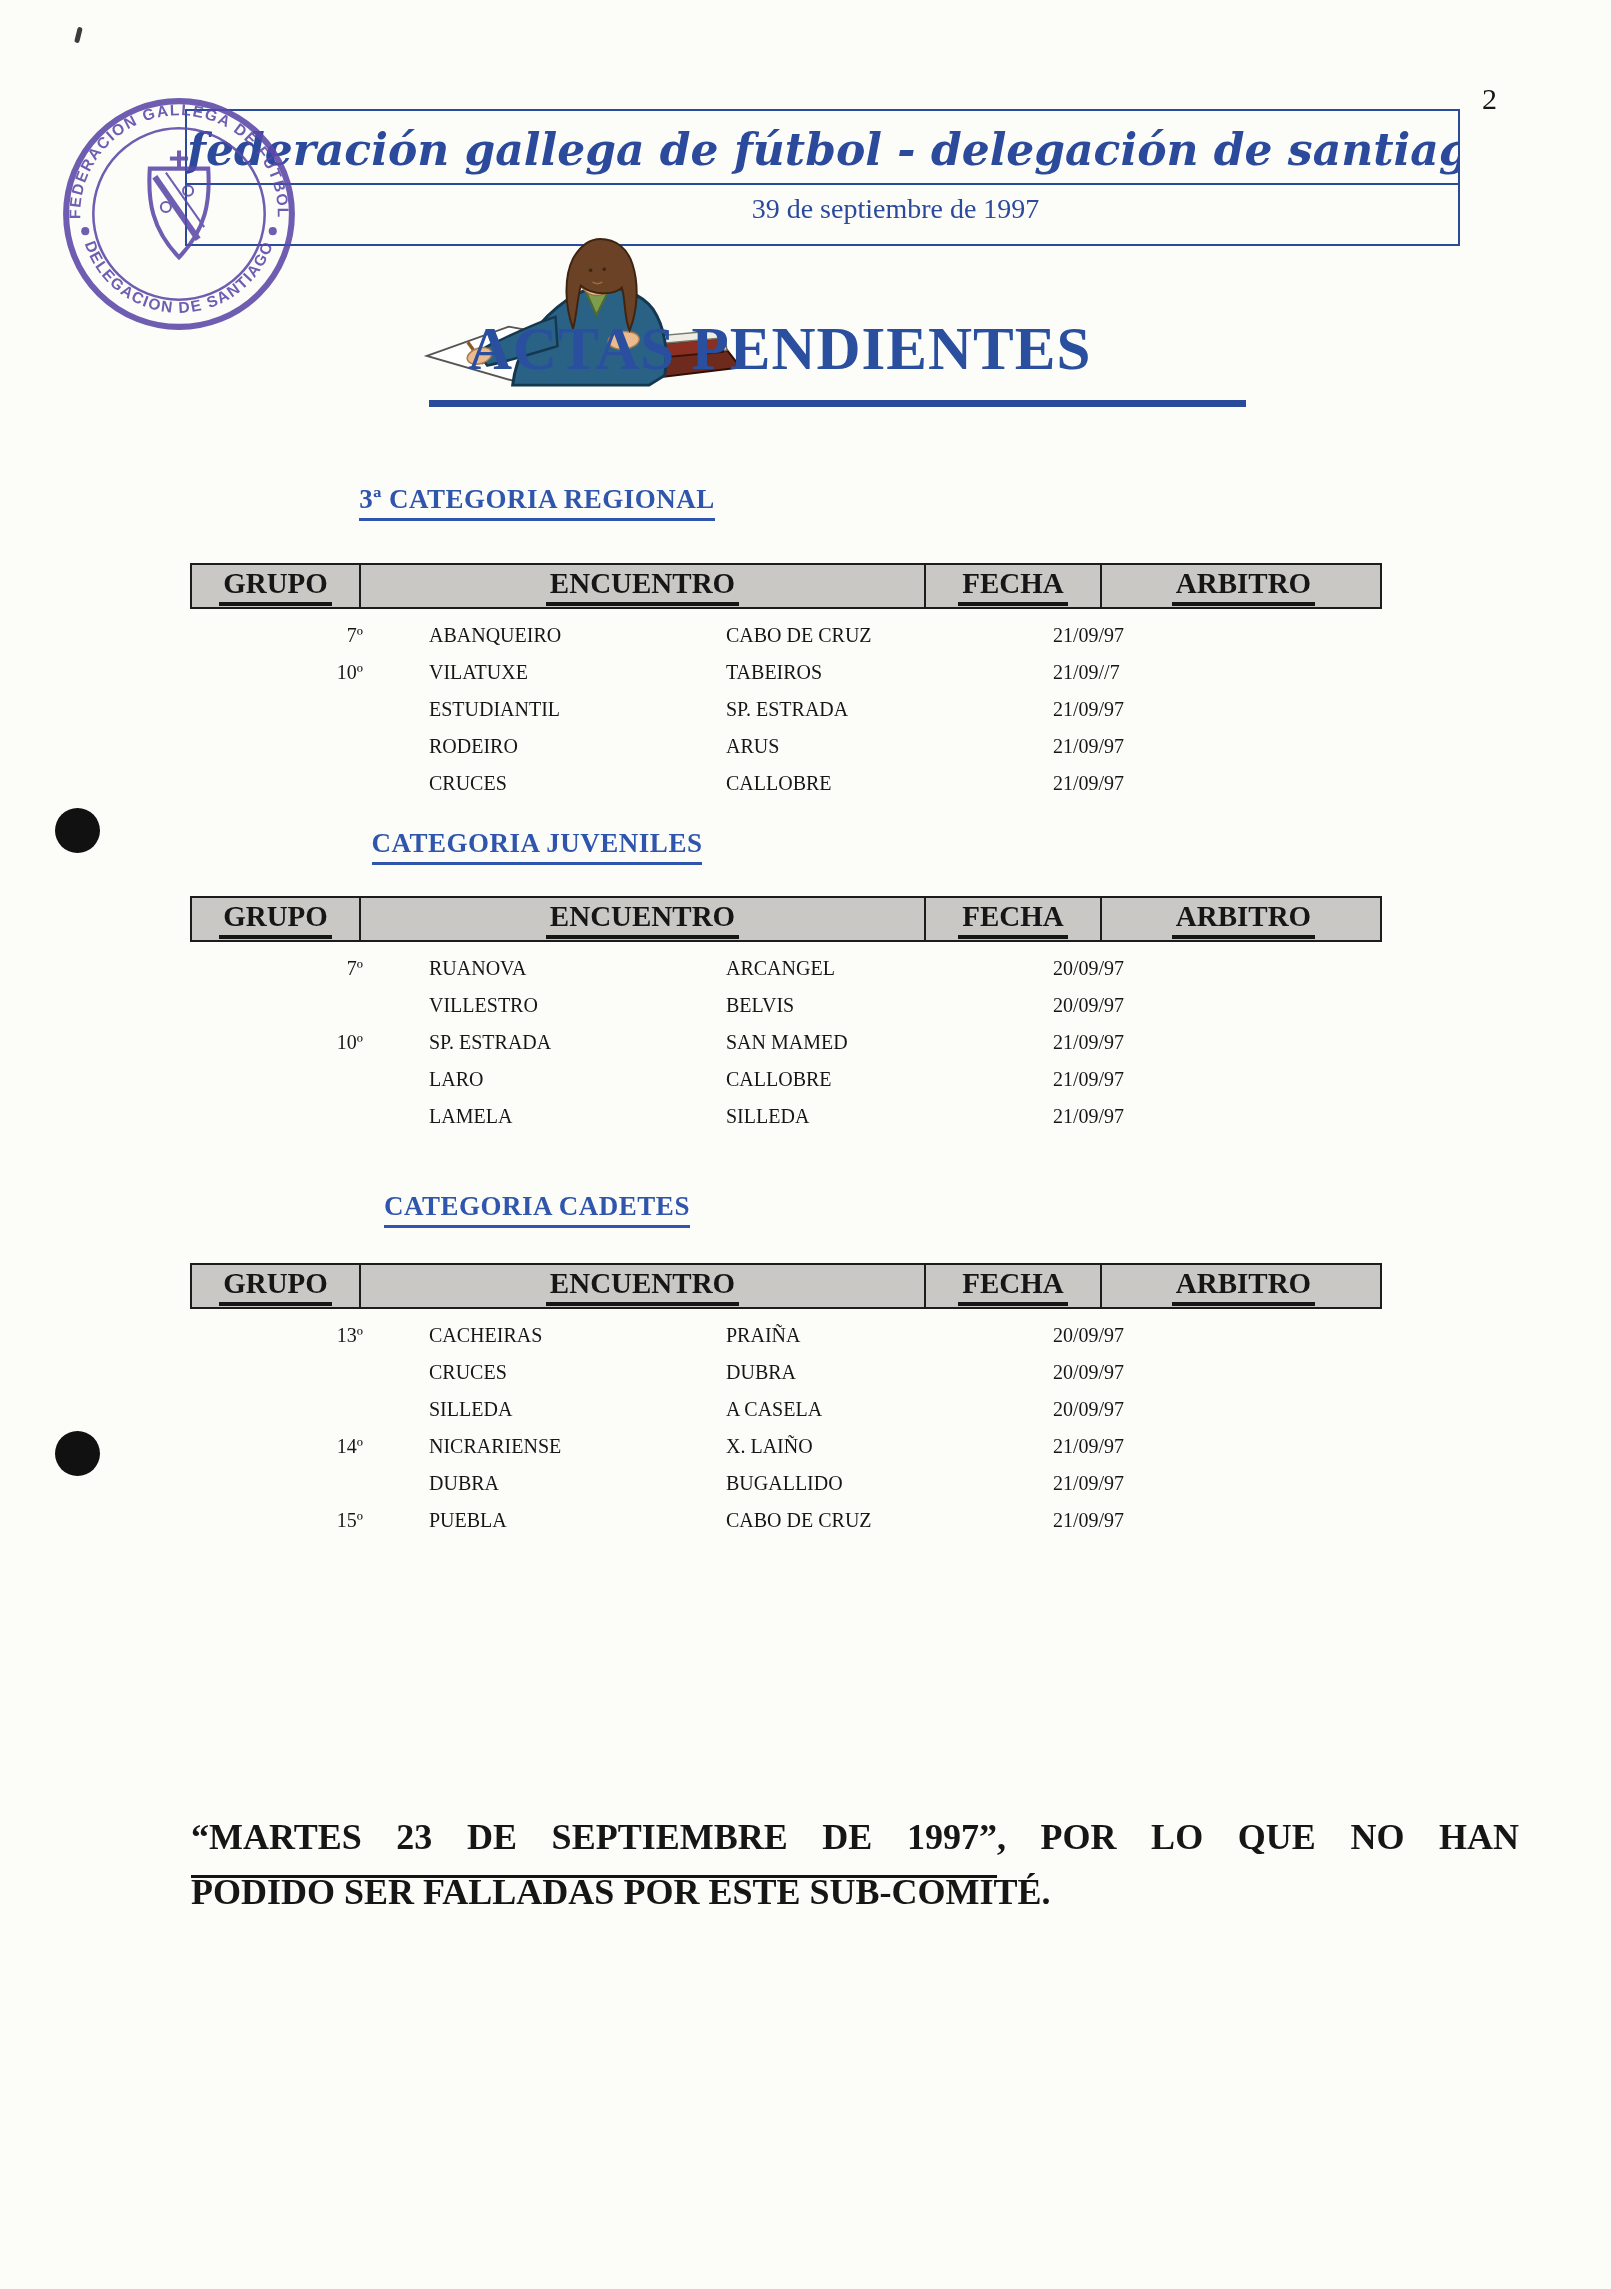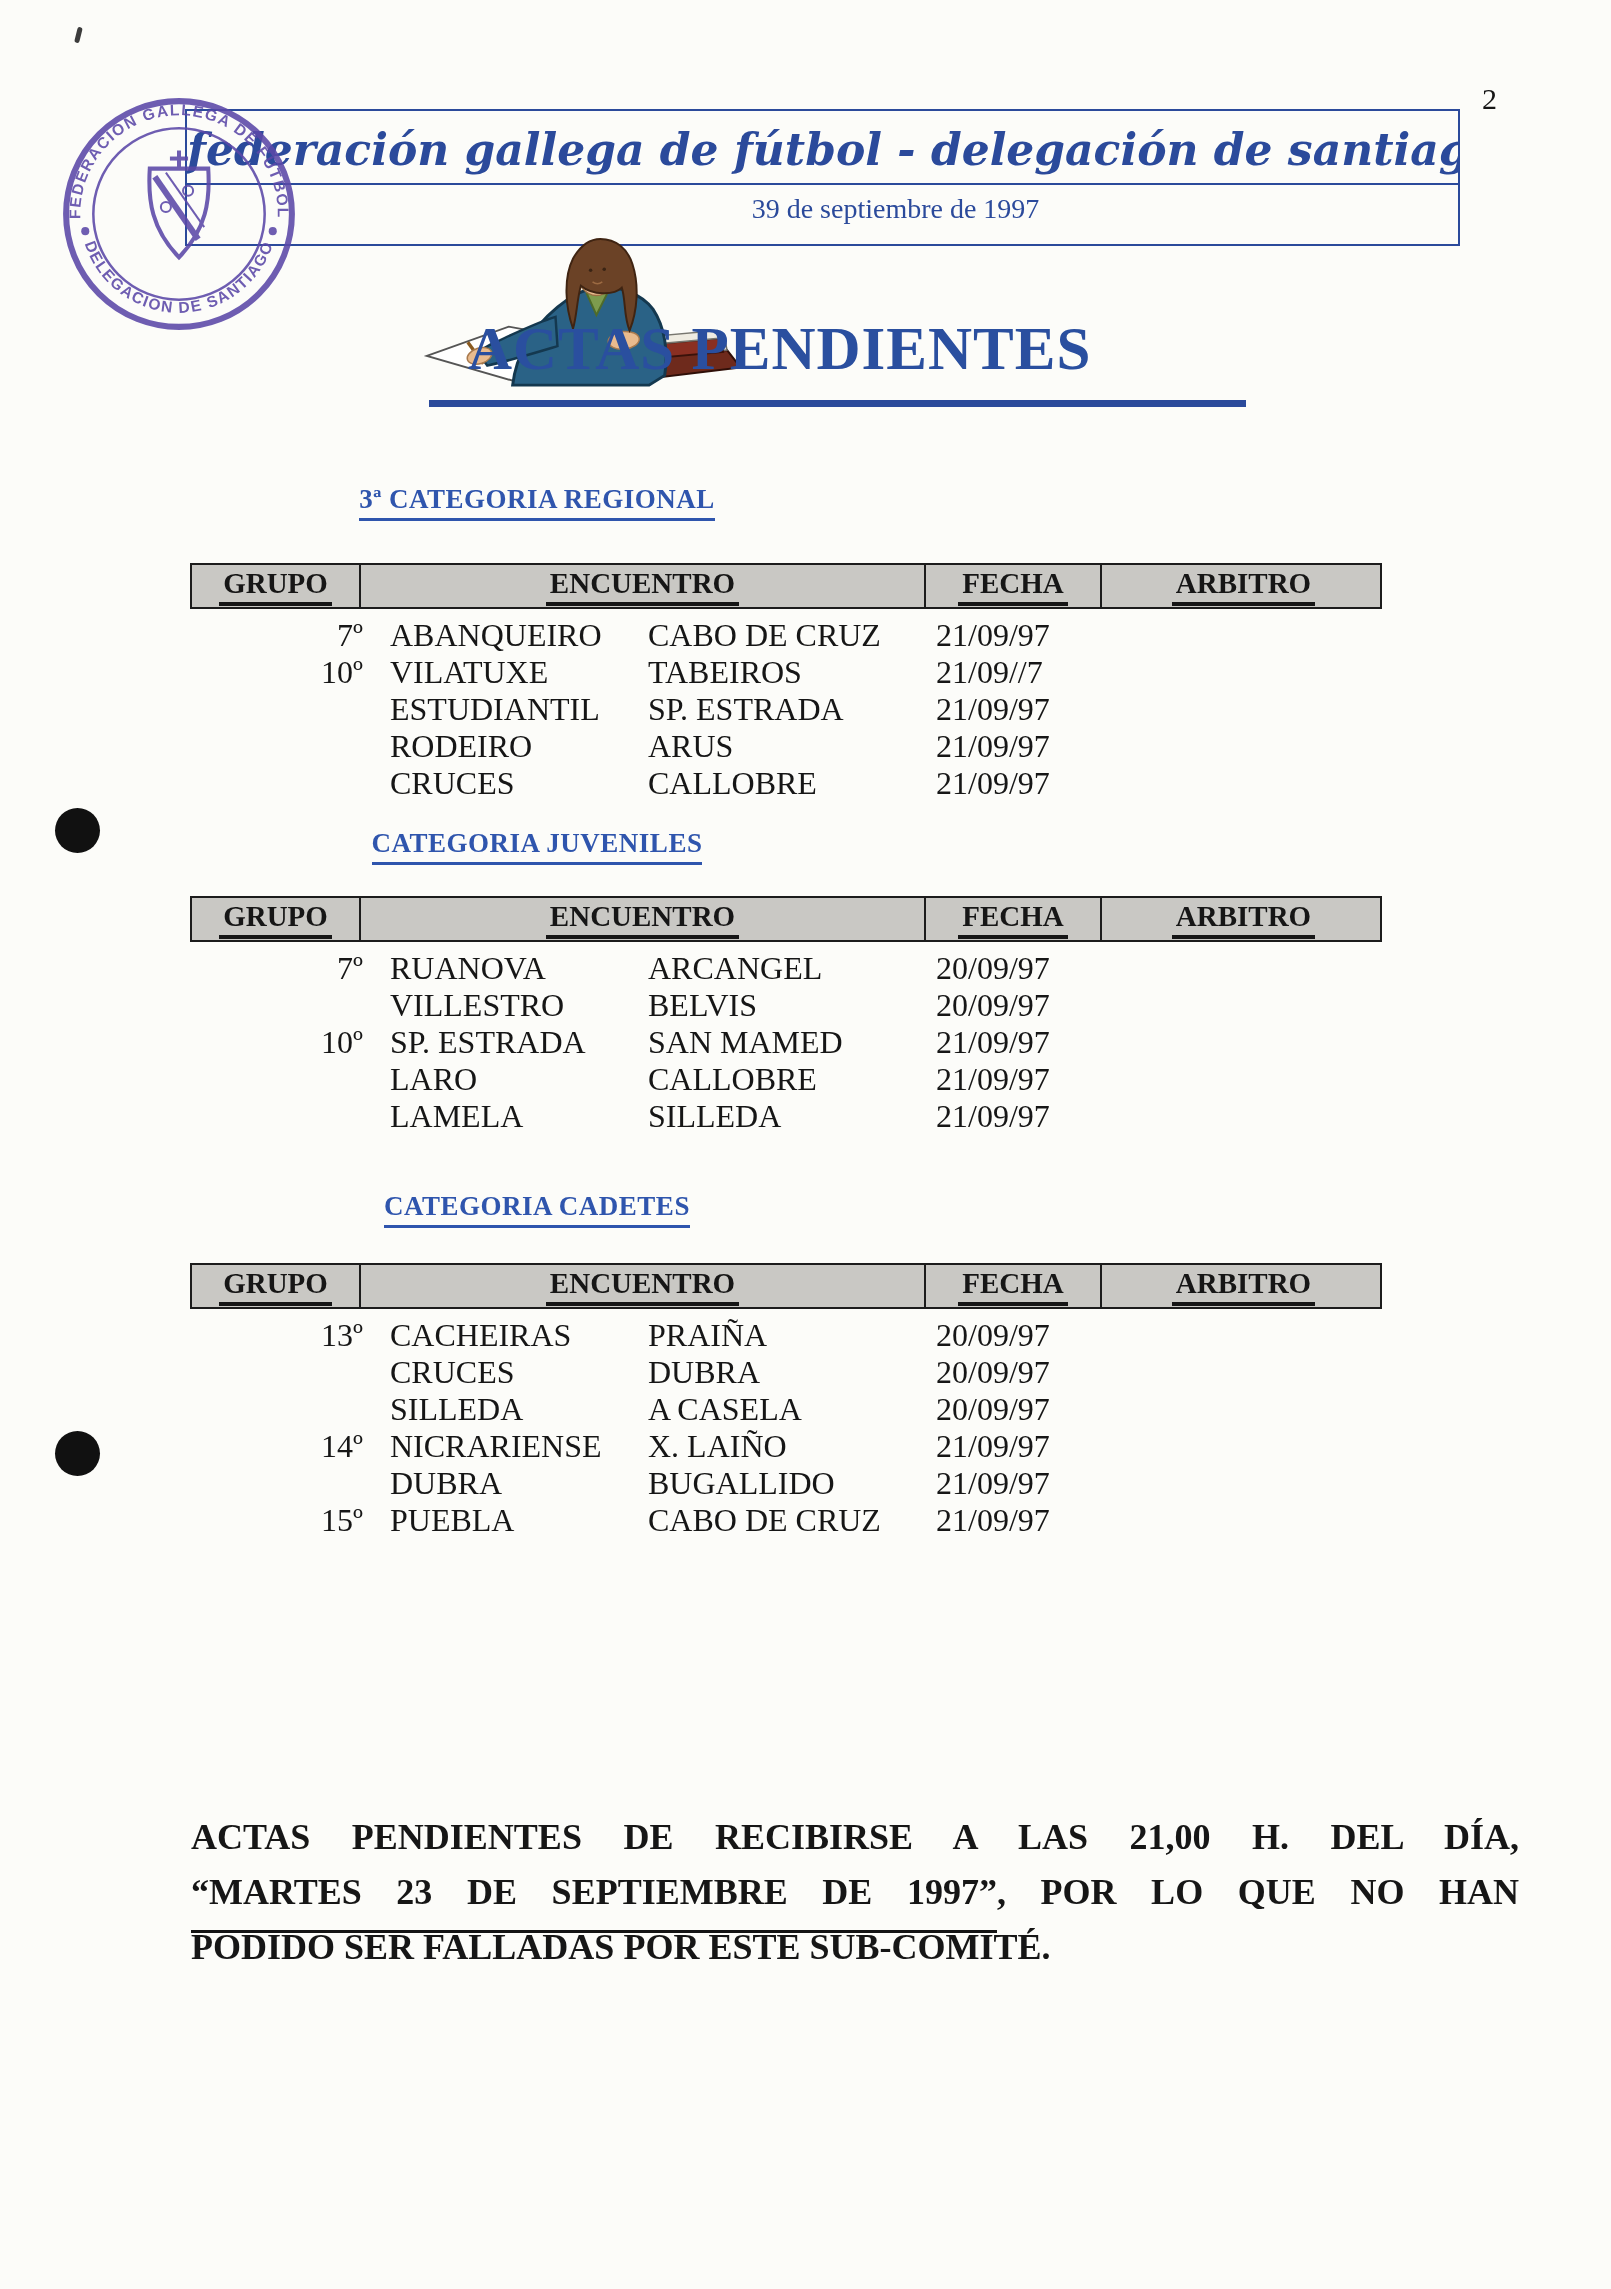--- a/index.html
+++ b/index.html
@@ -36,21 +36,21 @@
   .rtable{position:absolute;left:190px;width:1192px;}
   #table-0{top:563px;} #table-1{top:896px;} #table-2{top:1263px;}
   .thead{display:grid;grid-template-columns:169px 565px 176px 283px;
     background:#c9c8c4;border:2.9px solid #1c1c1c;box-sizing:border-box;height:46px;}
   .thcell{display:flex;align-items:center;justify-content:center;border-right:2px solid #1c1c1c;}
   .thcell:last-child{border-right:none;}
   .thcell span{font-weight:bold;font-size:29px;border-bottom:4.9px solid #161616;padding:0 3.9px 2px 3.9px;
     white-space:nowrap;}
   .tbody{padding-top:7.8px;}
   .trow{display:grid;grid-template-columns:200px 258px 288px 195px 251px;height:37px;
-    font-size:32px;line-height:37px;}
+    font-size:20px;line-height:37px;gap:39px;}
   .tcell{white-space:nowrap;overflow:visible;}
   .tcell.grupo{text-align:right;padding-right:27px;}
   
   .dot{position:absolute;left:55px;width:45px;height:45px;border-radius:50%;background:#111;}
   #dot-0{top:808px;} #dot-1{top:1431px;}
   
   .closing{position:absolute;left:191px;top:1810px;width:1328px;
     font-weight:bold;font-size:36px;line-height:55px;}
   .closing .just{text-align:justify;text-align-last:justify;}
   .closing .ul{border-bottom:3.9px solid #141414;padding-bottom:18px;}
@@ -291,19 +291,18 @@
           <div class="tcell fecha">21/09/97</div>
           <div class="tcell arbitro"></div>
         </div>
       </div>
   </div>
 
   <div class="dot" id="dot-0"></div>
   <div class="dot" id="dot-1"></div>
 
   <div class="closing">
-    <div class="just">ACTAS PENDIENTES DE RECIBIRSE A LAS 21,00 H. DEL DÍA,</div>
     <div class="just"><span class="ul">“MARTES 23 DE SEPTIEMBRE DE 1997”</span><span>, POR LO QUE NO HAN</span></div>
     <div>PODIDO SER FALLADAS POR ESTE SUB-COMITÉ.</div>
   </div>
 
 </div>
 
 
 </body></html>

